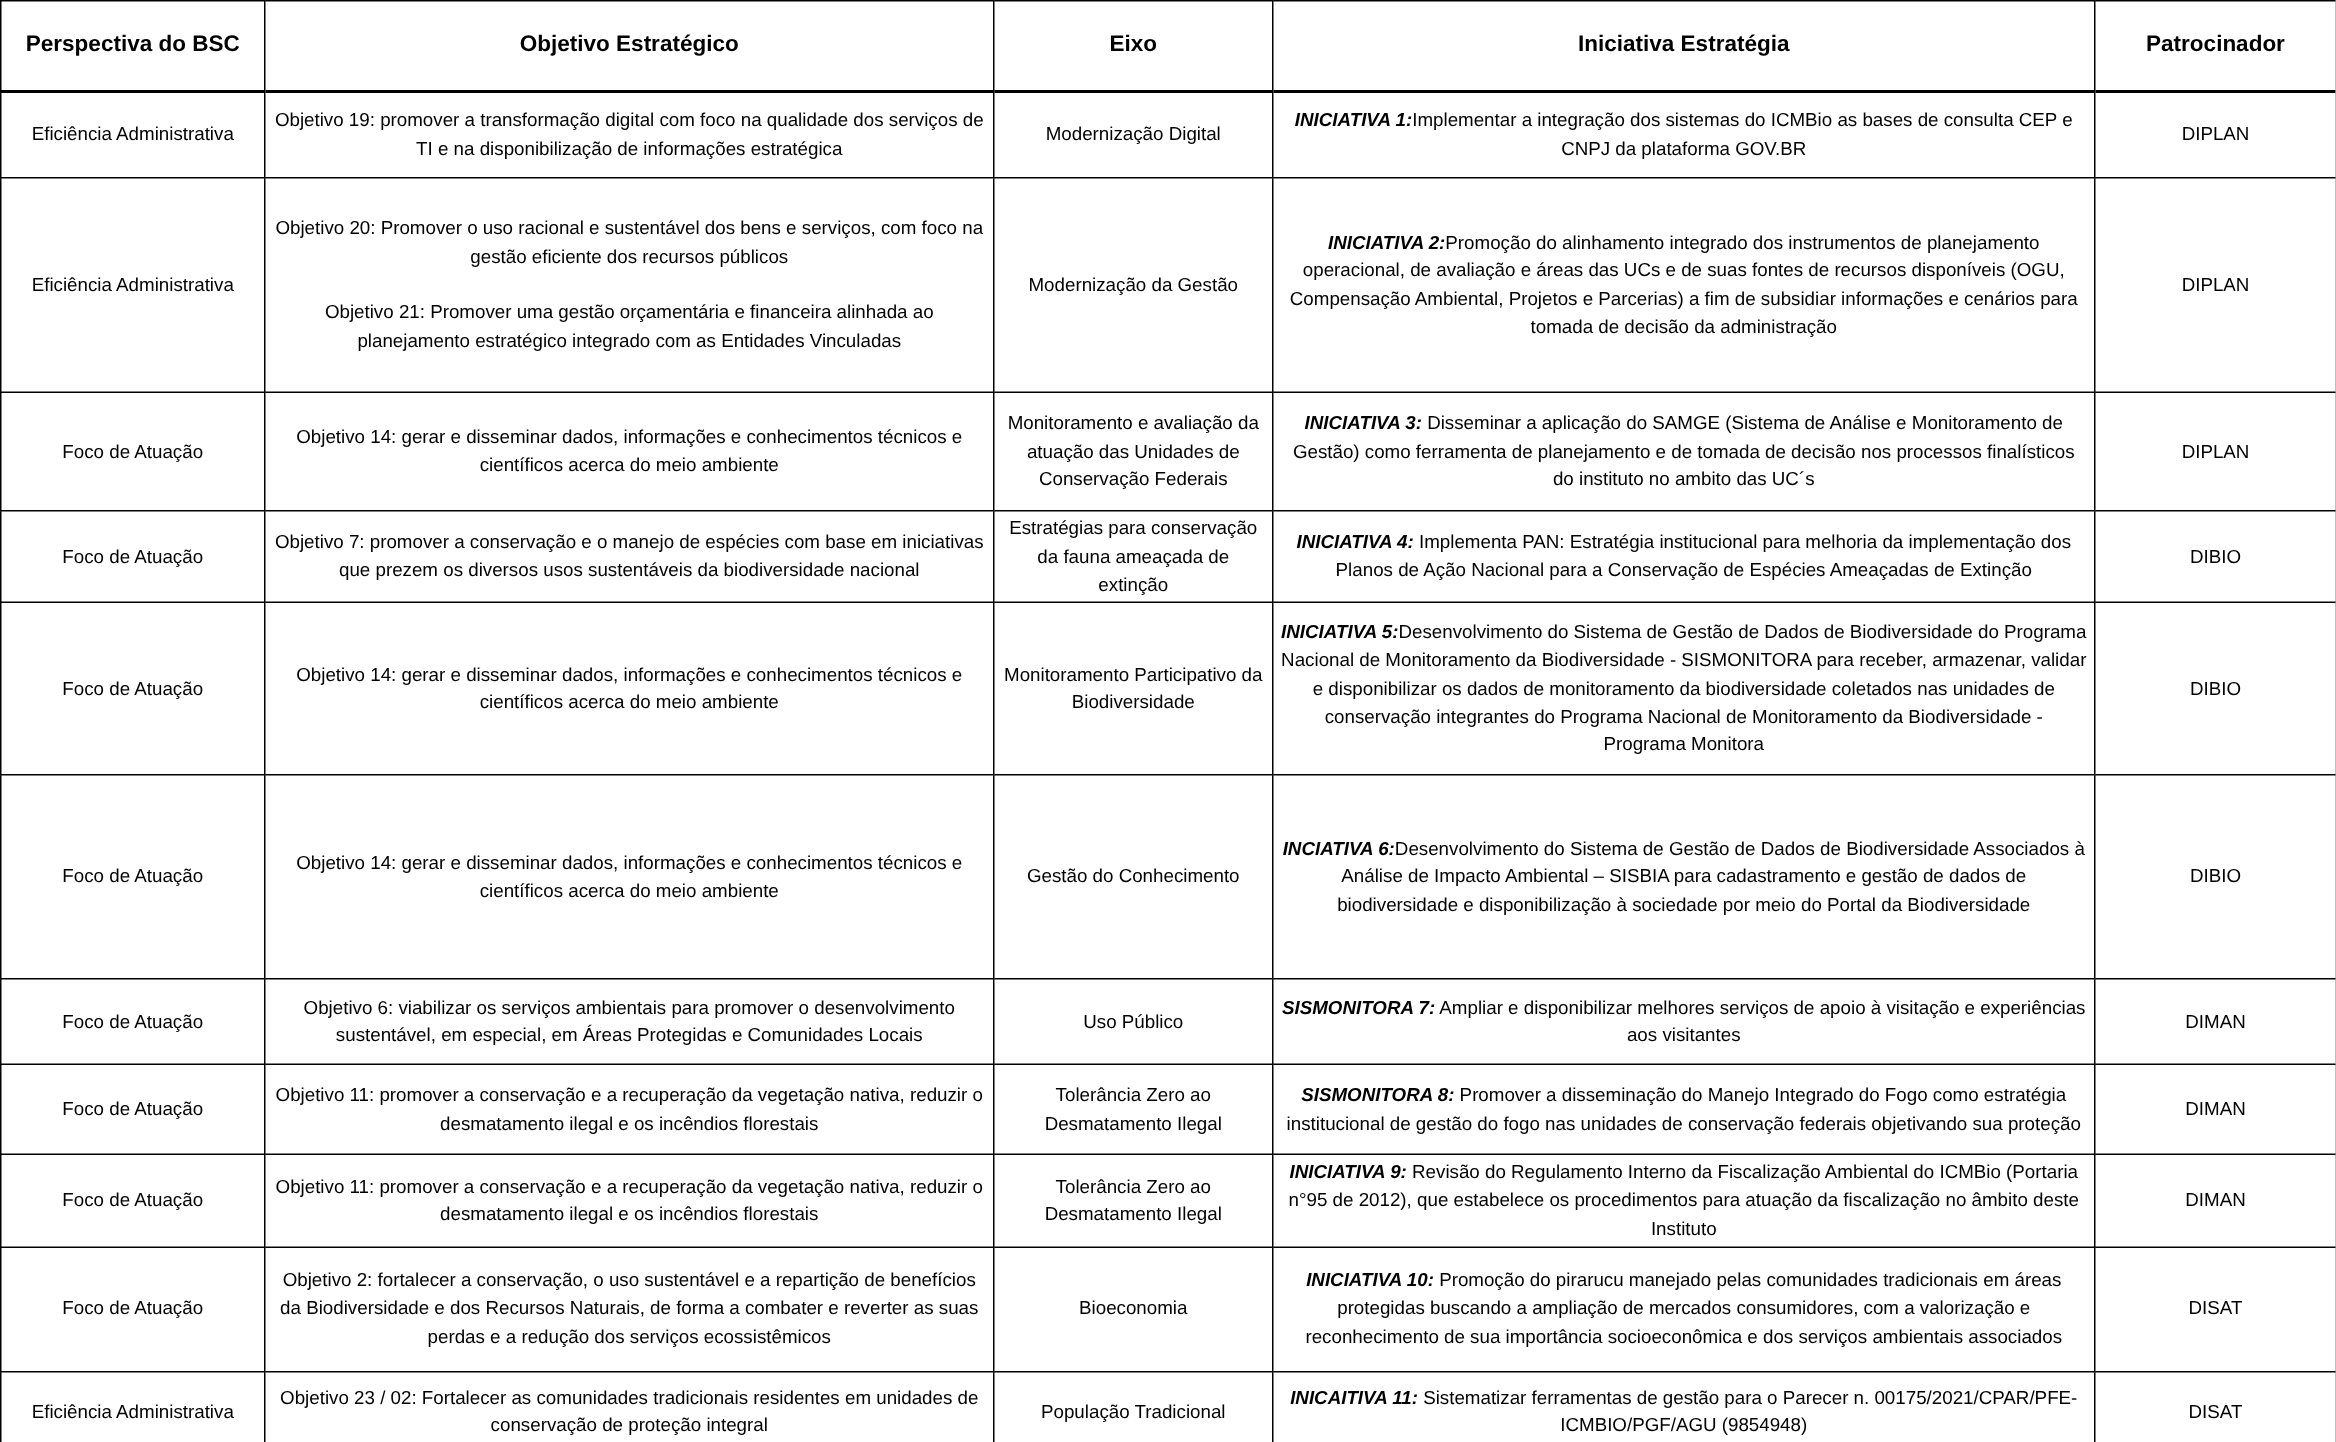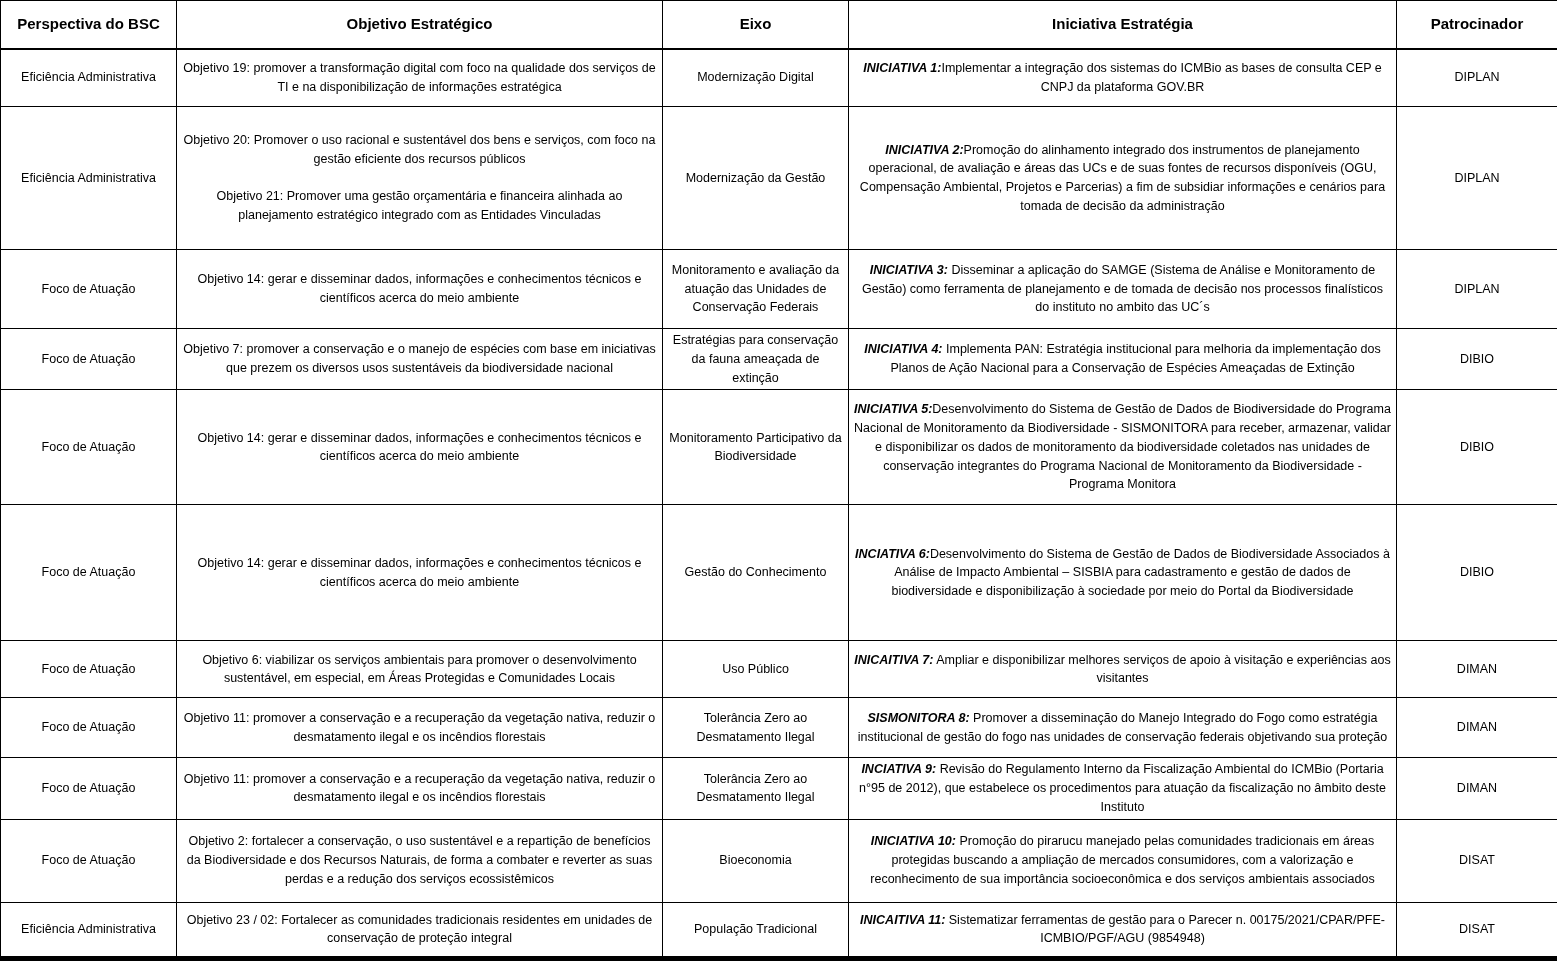--- a/index.html
+++ b/index.html
@@ -26,21 +26,21 @@
     font-size: 12.5px;
     line-height: 1.5;
     overflow: hidden;
     word-wrap: break-word;
   }
   .bsc thead th {
     font-size: 15px;
     font-weight: bold;
     border-bottom: 2px solid #000000;
   }
-  .bsc thead tr { height: 48px; }
+  .bsc thead tr { height: 60px; }
   .bsc tbody tr:nth-child(1)  { height: 58px; }
   .bsc tbody tr:nth-child(2)  { height: 143px; }
   .bsc tbody tr:nth-child(3)  { height: 79px; }
   .bsc tbody tr:nth-child(4)  { height: 60px; }
   .bsc tbody tr:nth-child(5)  { height: 115px; }
   .bsc tbody tr:nth-child(6)  { height: 136px; }
   .bsc tbody tr:nth-child(7)  { height: 57px; }
   .bsc tbody tr:nth-child(8)  { height: 60px; }
   .bsc tbody tr:nth-child(9)  { height: 58px; }
   .bsc tbody tr:nth-child(10) { height: 83px; }
@@ -116,37 +116,37 @@
     <td class="c-obj">Objetivo 14: gerar e disseminar dados, informações e conhecimentos técnicos e científicos acerca do meio ambiente</td>
     <td class="c-eixo">Gestão do Conhecimento</td>
     <td class="c-inic"><span class="inic-label">INCIATIVA 6:</span><span class="inic-text">Desenvolvimento do Sistema de Gestão de Dados de Biodiversidade Associados à Análise de Impacto Ambiental – SISBIA para cadastramento e gestão de dados de biodiversidade e disponibilização à sociedade por meio do Portal da Biodiversidade</span></td>
     <td class="c-patro">DIBIO</td>
   </tr>
 
   <tr>
     <td class="c-persp">Foco de Atuação</td>
     <td class="c-obj">Objetivo 6: viabilizar os serviços ambientais para promover o desenvolvimento sustentável, em especial, em Áreas Protegidas e Comunidades Locais</td>
     <td class="c-eixo">Uso Público</td>
-    <td class="c-inic"><span class="inic-label">INICAITIVA 7:</span><span class="inic-text"> Ampliar e disponibilizar melhores serviços de apoio à visitação e experiências aos visitantes</span></td>
+    <td class="c-inic"><span class="inic-label">SISMONITORA 7:</span><span class="inic-text"> Ampliar e disponibilizar melhores serviços de apoio à visitação e experiências aos visitantes</span></td>
     <td class="c-patro">DIMAN</td>
   </tr>
 
   <tr>
     <td class="c-persp">Foco de Atuação</td>
     <td class="c-obj">Objetivo 11: promover a conservação e a recuperação da vegetação nativa, reduzir o desmatamento ilegal e os incêndios florestais</td>
     <td class="c-eixo">Tolerância Zero ao Desmatamento Ilegal</td>
     <td class="c-inic"><span class="inic-label">SISMONITORA 8:</span><span class="inic-text"> Promover a disseminação do Manejo Integrado do Fogo como estratégia institucional de gestão do fogo nas unidades de conservação federais objetivando sua proteção</span></td>
     <td class="c-patro">DIMAN</td>
   </tr>
 
   <tr>
     <td class="c-persp">Foco de Atuação</td>
     <td class="c-obj">Objetivo 11: promover a conservação e a recuperação da vegetação nativa, reduzir o desmatamento ilegal e os incêndios florestais</td>
     <td class="c-eixo">Tolerância Zero ao Desmatamento Ilegal</td>
-    <td class="c-inic"><span class="inic-label">INCIATIVA 9:</span><span class="inic-text"> Revisão do Regulamento Interno da Fiscalização Ambiental do ICMBio (Portaria n°95 de 2012), que estabelece os procedimentos para atuação da fiscalização no âmbito deste Instituto</span></td>
+    <td class="c-inic"><span class="inic-label">INICIATIVA 9:</span><span class="inic-text"> Revisão do Regulamento Interno da Fiscalização Ambiental do ICMBio (Portaria n°95 de 2012), que estabelece os procedimentos para atuação da fiscalização no âmbito deste Instituto</span></td>
     <td class="c-patro">DIMAN</td>
   </tr>
 
   <tr>
     <td class="c-persp">Foco de Atuação</td>
     <td class="c-obj">Objetivo 2: fortalecer a conservação, o uso sustentável e a repartição de benefícios da Biodiversidade e dos Recursos Naturais, de forma a combater e reverter as suas perdas e a redução dos serviços ecossistêmicos</td>
     <td class="c-eixo">Bioeconomia</td>
     <td class="c-inic"><span class="inic-label">INICIATIVA 10:</span><span class="inic-text"> Promoção do pirarucu manejado pelas comunidades tradicionais em áreas protegidas buscando a ampliação de mercados consumidores, com a valorização e reconhecimento de sua importância socioeconômica e dos serviços ambientais associados</span></td>
     <td class="c-patro">DISAT</td>
   </tr>

